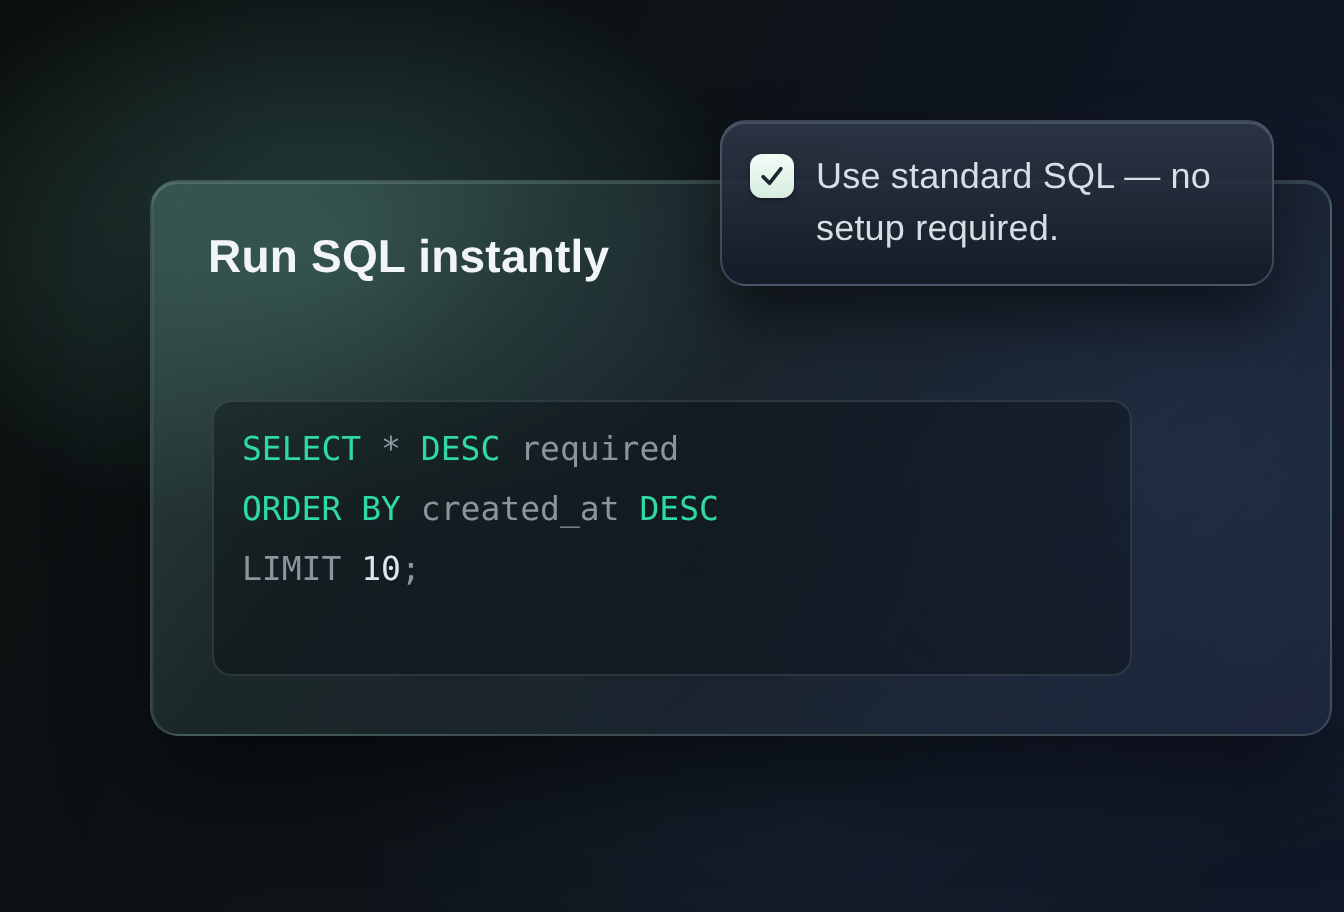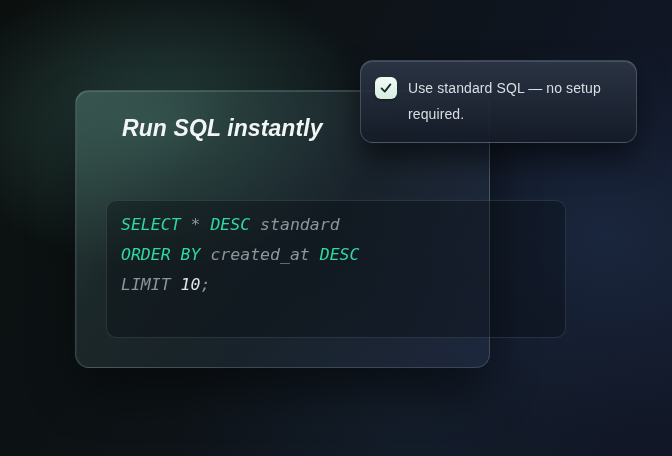--- a/index.html
+++ b/index.html
@@ -8,35 +8,34 @@
     font-family:"Liberation Sans","DejaVu Sans",sans-serif;
     background:
       radial-gradient(46% 44% at 24% 27%, rgba(62,110,99,0.52), rgba(62,110,99,0) 72%),
       radial-gradient(52% 58% at 90% 52%, rgba(40,60,96,0.42), rgba(40,60,96,0) 75%),
       radial-gradient(45% 40% at 60% 90%, rgba(30,48,64,0.30), rgba(30,48,64,0) 75%),
       linear-gradient(115deg, #0b100f 0%, #0d1316 38%, #101624 75%, #111726 100%);
   }
 
   
   .card{
-    position:absolute;left:75px;top:90px;width:415px;height:278px;
+    position:absolute;left:75px;top:90px;width:591px;height:278px;
     border-radius:14px;
     background:linear-gradient(128deg,
       rgba(96,140,128,0.42) 0%,
       rgba(58,84,84,0.34) 28%,
       rgba(40,54,66,0.42) 58%,
       rgba(38,48,74,0.52) 100%);
     border:1px solid rgba(132,160,156,0.28);
     box-shadow:
       inset 0 1px 0 rgba(178,212,200,0.20),
       inset 1px 0 0 rgba(178,212,200,0.08),
       0 24px 48px rgba(0,0,0,0.45);
     box-sizing:border-box;
-    padding:22px 30px 0 46px;
-    font-style:italic;
+    padding:22px 30px 0 28px;
   }
   .card-title{
     color:#f2f5f5;font-size:23px;font-weight:700;letter-spacing:0.1px;
     line-height:30px;margin:0;
   }
   .card-subtitle{
     color:#b5c1c5;font-size:17px;font-weight:400;line-height:22px;
     margin:16px 0 0 0;
   }
 
@@ -69,30 +68,30 @@
   }
   .checkbox{
     width:22px;height:22px;flex:0 0 22px;border-radius:6px;
     background:linear-gradient(180deg,#f2fbf6 0%,#d6ecdf 100%);
     box-shadow:0 1px 2px rgba(0,0,0,0.4);
     display:flex;align-items:center;justify-content:center;
     margin-top:2px;cursor:pointer;
   }
   .checkbox svg{display:block;}
   .tooltip-text{
-    color:#d8dee3;font-size:14px;line-height:26px;letter-spacing:0.1px;
+    color:#d8dee3;font-size:18px;line-height:26px;letter-spacing:0.1px;
   }
 </style>
 </head>
 <body>
 
 <div class="card">
   <h1 class="card-title">Run SQL instantly</h1>
   <div class="code-block">
-      <div class="code-line"><span class="tok-keyword">SELECT</span><span class="tok-plain"> * </span><span class="tok-keyword">DESC</span><span class="tok-plain"> standard</span></div>
+      <div class="code-line"><span class="tok-keyword">SELECT</span><span class="tok-plain"> * </span><span class="tok-keyword">DESC</span><span class="tok-plain"> required</span></div>
       <div class="code-line"><span class="tok-keyword">ORDER BY</span><span class="tok-plain"> created_at </span><span class="tok-keyword">DESC</span></div>
       <div class="code-line"><span class="tok-plain">LIMIT </span><span class="tok-number">10</span><span class="tok-plain">;</span></div>
     </div>
 </div>
 
 <div class="tooltip">
   <div class="checkbox">
     <svg width="16" height="16" viewBox="0 0 20 20" fill="none">
       <polyline points="4.5,10.5 8.5,14.5 15.5,5.5" stroke="#1b2730" stroke-width="2.3" stroke-linecap="round" stroke-linejoin="round"></polyline>
     </svg>

